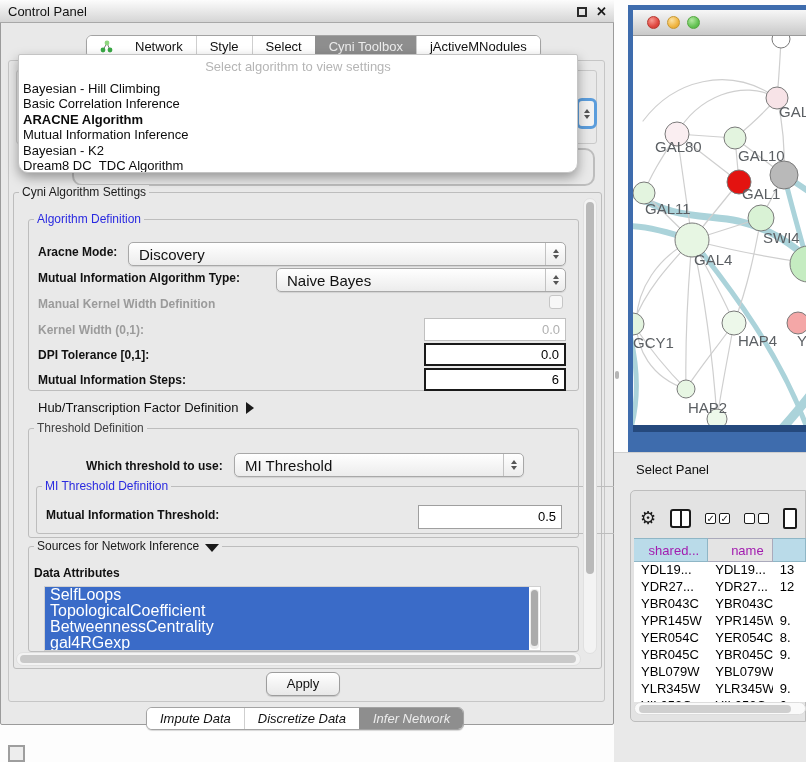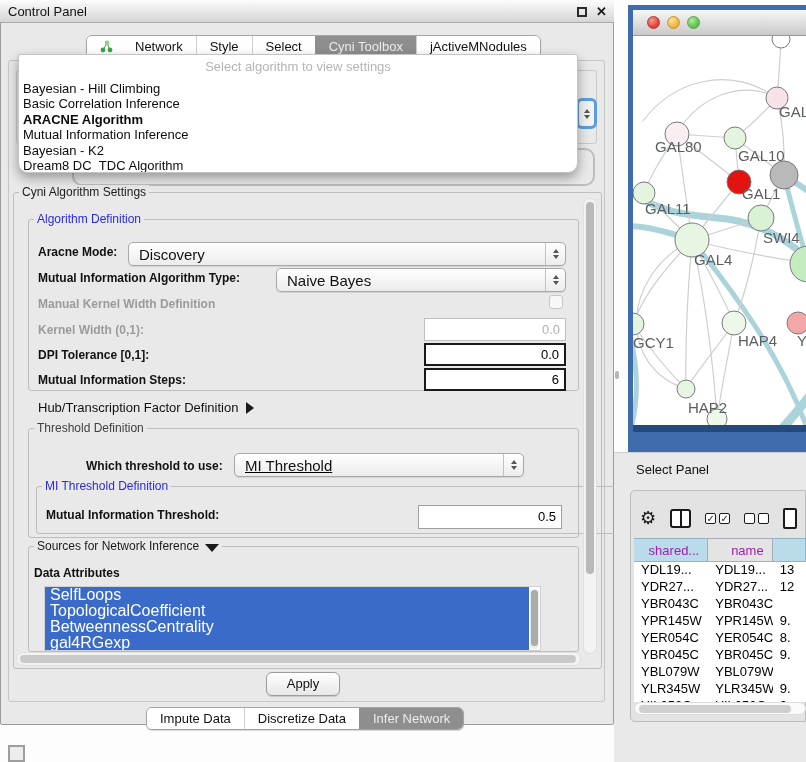--- a/index.html
+++ b/index.html
@@ -16,21 +16,21 @@
   .cp-title { font-size:13px; color:#111; padding-left:8px; }
   .float-icon { position:absolute; right:27px; top:7px; width:10px; height:10px;
     border:2px solid #2a2a2a; background:transparent; }
   .close-icon { position:absolute; right:7px; top:4px; font-size:13px; font-weight:bold; color:#1a1a1a; }
 
   
   .tabbar { position:absolute; display:inline-flex; height:23px;
     border:1px solid #a3a3a3; border-radius:6px; overflow:hidden; background:#fff;
     box-shadow:0 1px 1px rgba(0,0,0,0.15); }
   #topTabs { left:86px; top:35px; }
-  #bottomTabs { left:146px; top:707px; }
+  #bottomTabs { left:146px; top:707px;font-style:italic; }
   .tab { display:flex; align-items:center; gap:22px; padding:0 13px; font-size:13px;
     color:#111; background:#fff; border-left:1px solid #cfcfcf; line-height:21px; cursor:default; }
   .tab:first-child { border-left:none; }
   .tab.selected { background:#8e8e8e; color:#ececec; border-left-color:#8e8e8e; }
 
   
   .ghost-frame { position:absolute; left:8px; top:60px; width:597px; height:642px;
     border:1px solid #c6c6c6; border-radius:3px; }
   .ghost-groupA { position:absolute; left:16px; top:70px; width:581px; height:74px;
     border:1px solid #c9c9c9; border-radius:3px; }
@@ -248,21 +248,21 @@
   <div class="field en" style="left:424px; top:368px; width:142px; height:23px; line-height:19px;">6</div>
 
   <span class="lbl" style="left:38px; top:400px; font-weight:normal; font-size:13px;">
     <span>Hub/Transcription Factor Definition</span><span class="arrow-right"></span>
   </span>
 
   <div class="groupbox" style="left:28px; top:428px; width:551px; height:110px;">
     <span class="gb-title t-green">Threshold Definition</span>
   </div>
   <span class="lbl" style="left:86px; top:459px;">Which threshold to use:</span>
-  <div class="combo" style="left:234px; top:453px; width:290px;text-decoration:underline;">
+  <div class="combo" style="left:234px; top:453px; width:290px;">
     <span class="combo-text">MI Threshold</span>
     <span class="combo-stepper">
         <span class="tri-up"></span>
         <span class="tri-down"></span>
       </span>
   </div>
   <div class="groupbox" style="left:36px; top:486px; width:622px; height:48px;">
     <span class="gb-title t-blue">MI Threshold Definition</span>
   </div>
   <span class="lbl" style="left:46px; top:508px;">Mutual Information Threshold:</span>

